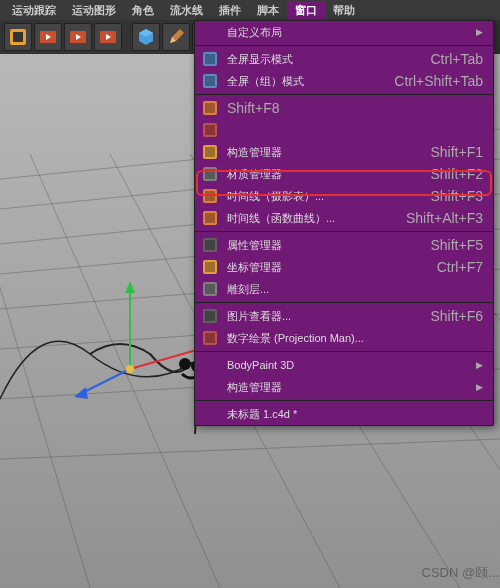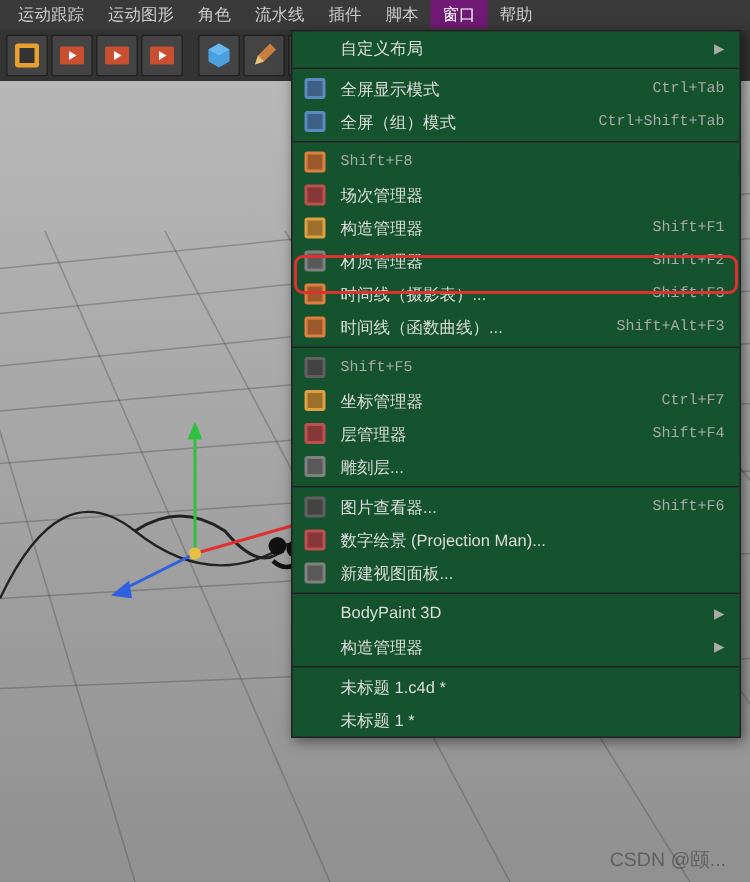--- a/index.html
+++ b/index.html
@@ -1,33 +1,33 @@
 <!DOCTYPE html>
 <html><head>
 <meta charset="utf-8">
 <style>
 * { margin: 0; padding: 0; box-sizing: border-box; font-family: "Microsoft YaHei", sans-serif; }
 body { width: 500px; height: 588px; background: #a5a5a5; overflow: hidden; position: relative; }
-.menubar { background: #3a3a3a; height: 20px; display: flex; align-items: flex-start; padding: 0 4px; font-size: 11px; color: #ccc; }
+.menubar { background: #3a3a3a; height: 20px; display: flex; align-items: flex-end; padding: 0 4px; font-size: 11px; color: #ccc; font-weight: bold; }
 .menubar-item { padding: 2px 8px; cursor: pointer; }
 .menubar-item.active { background: #701a75; color: #fff; }
 .toolbar { background: #333; height: 34px; display: flex; align-items: center; padding: 0 4px; gap: 2px; }
 .tool-btn { width: 28px; height: 28px; background: #444; border: 1px solid #222; border-radius: 2px; display: flex; align-items: center; justify-content: center; cursor: pointer; }
 .tool-btn svg { width: 20px; height: 20px; }
 .tool-sep { width: 6px; }
 .viewport { position: absolute; top: 54px; left: 0; right: 0; bottom: 0; background: linear-gradient(#b8b8b8, #909090); overflow: hidden; }
-.dropdown { position: absolute; top: 20px; left: 194px; width: 300px; background: #14532d; border: 1px solid #222; font-size: 11px; color: #ddd; box-shadow: 2px 2px 8px rgba(0,0,0,0.5); z-index: 100; }
+.dropdown { position: absolute; top: 20px; left: 194px; width: 300px; background: #701a75; border: 1px solid #222; font-size: 11px; color: #ddd; box-shadow: 2px 2px 8px rgba(0,0,0,0.5); z-index: 100; }
 .menu-item { display: flex; align-items: center; height: 22px; padding: 0 10px 0 6px; cursor: pointer; position: relative; }
 .menu-icon { width: 18px; height: 18px; margin-right: 8px; display: flex; align-items: center; justify-content: center; flex-shrink: 0; }
 .menu-label { flex: 1; }
-.menu-shortcut { color: #aaa; font-size: 10px; font-family: Liberation Mono, monospace; }
+.menu-shortcut { color: #aaa; font-size: 14px; }
 .menu-arrow { color: #aaa; font-size: 9px; margin-left: 8px; }
 .menu-sep { height: 1px; background: #222; margin: 2px 0; }
 .highlight-box { position: absolute; border: 2px solid #e03030; border-radius: 6px; pointer-events: none; z-index: 101; }
-.watermark { position: absolute; bottom: 6px; right: 16px; font-size: 13px; color: rgba(0,0,0,0.35); font-family: sans-serif; }
+.watermark { position: absolute; bottom: 6px; right: 1px; font-size: 13px; color: rgba(0,0,0,0.35); font-family: sans-serif; }
 .gizmo { position: absolute; }
 </style>
 </head>
 <body>
 
 <div class="menubar">
   <span class="menubar-item">运动跟踪</span>
   <span class="menubar-item">运动图形</span>
   <span class="menubar-item">角色</span>
   <span class="menubar-item">流水线</span>
@@ -160,21 +160,20 @@
       </span>
       <span class="menu-shortcut">Shift+F8</span>
     </div>
     <div class="menu-item">
       <span class="menu-icon">
         <svg width="16" height="16" viewBox="0 0 16 16">
           <rect x="1" y="1" width="14" height="14" rx="2" fill="#c05050"></rect>
           <rect x="3" y="3" width="10" height="10" fill="rgba(0,0,0,0.3)"></rect>
         </svg>
       </span>
-      <span class="menu-label">场次管理器</span>
       <span class="menu-shortcut"></span>
     </div>
     <div class="menu-item">
       <span class="menu-icon">
         <svg width="16" height="16" viewBox="0 0 16 16">
           <rect x="1" y="1" width="14" height="14" rx="2" fill="#e0a040"></rect>
           <rect x="3" y="3" width="10" height="10" fill="rgba(0,0,0,0.3)"></rect>
         </svg>
       </span>
       <span class="menu-label">构造管理器</span>
@@ -211,45 +210,36 @@
       <span class="menu-shortcut">Shift+Alt+F3</span>
     </div>
     <div class="menu-sep"></div>
     <div class="menu-item">
       <span class="menu-icon">
         <svg width="16" height="16" viewBox="0 0 16 16">
           <rect x="1" y="1" width="14" height="14" rx="2" fill="#606060"></rect>
           <rect x="3" y="3" width="10" height="10" fill="rgba(0,0,0,0.3)"></rect>
         </svg>
       </span>
+      <span class="menu-label">属性管理器</span>
       <span class="menu-shortcut">Shift+F5</span>
     </div>
     <div class="menu-item">
       <span class="menu-icon">
         <svg width="16" height="16" viewBox="0 0 16 16">
           <rect x="1" y="1" width="14" height="14" rx="2" fill="#e0a040"></rect>
           <rect x="3" y="3" width="10" height="10" fill="rgba(0,0,0,0.3)"></rect>
         </svg>
       </span>
       <span class="menu-label">坐标管理器</span>
       <span class="menu-shortcut">Ctrl+F7</span>
     </div>
     <div class="menu-item">
       <span class="menu-icon">
         <svg width="16" height="16" viewBox="0 0 16 16">
-          <rect x="1" y="1" width="14" height="14" rx="2" fill="#c05050"></rect>
-          <rect x="3" y="3" width="10" height="10" fill="rgba(0,0,0,0.3)"></rect>
-        </svg>
-      </span>
-      <span class="menu-label">层管理器</span>
-      <span class="menu-shortcut">Shift+F4</span>
-    </div>
-    <div class="menu-item">
-      <span class="menu-icon">
-        <svg width="16" height="16" viewBox="0 0 16 16">
           <rect x="1" y="1" width="14" height="14" rx="2" fill="#808080"></rect>
           <rect x="3" y="3" width="10" height="10" fill="rgba(0,0,0,0.3)"></rect>
         </svg>
       </span>
       <span class="menu-label">雕刻层...</span>
       <span class="menu-shortcut"></span>
     </div>
     <div class="menu-sep"></div>
     <div class="menu-item">
       <span class="menu-icon">
@@ -264,51 +254,36 @@
     <div class="menu-item">
       <span class="menu-icon">
         <svg width="16" height="16" viewBox="0 0 16 16">
           <rect x="1" y="1" width="14" height="14" rx="2" fill="#c05050"></rect>
           <rect x="3" y="3" width="10" height="10" fill="rgba(0,0,0,0.3)"></rect>
         </svg>
       </span>
       <span class="menu-label">数字绘景 (Projection Man)...</span>
       <span class="menu-shortcut"></span>
     </div>
-    <div class="menu-item">
-      <span class="menu-icon">
-        <svg width="16" height="16" viewBox="0 0 16 16">
-          <rect x="1" y="1" width="14" height="14" rx="2" fill="#808080"></rect>
-          <rect x="3" y="3" width="10" height="10" fill="rgba(0,0,0,0.3)"></rect>
-        </svg>
-      </span>
-      <span class="menu-label">新建视图面板...</span>
-      <span class="menu-shortcut"></span>
-    </div>
     <div class="menu-sep"></div>
     <div class="menu-item">
       <span class="menu-icon"></span>
       <span class="menu-label">BodyPaint 3D</span>
       <span class="menu-shortcut"></span>
       <span class="menu-arrow">▶</span>
     </div>
     <div class="menu-item">
       <span class="menu-icon"></span>
       <span class="menu-label">构造管理器</span>
       <span class="menu-shortcut"></span>
       <span class="menu-arrow">▶</span>
     </div>
     <div class="menu-sep"></div>
     <div class="menu-item">
       <span class="menu-icon"></span>
       <span class="menu-label">未标题 1.c4d *</span>
       <span class="menu-shortcut"></span>
     </div>
-    <div class="menu-item">
-      <span class="menu-icon"></span>
-      <span class="menu-label">未标题 1 *</span>
-      <span class="menu-shortcut"></span>
-    </div>
   </div>
 
 <div class="highlight-box" style="top:170px;left:196px;width:296px;height:26px;"></div>
 
 <div class="watermark">CSDN @颐...</div>
 
 </body></html>

